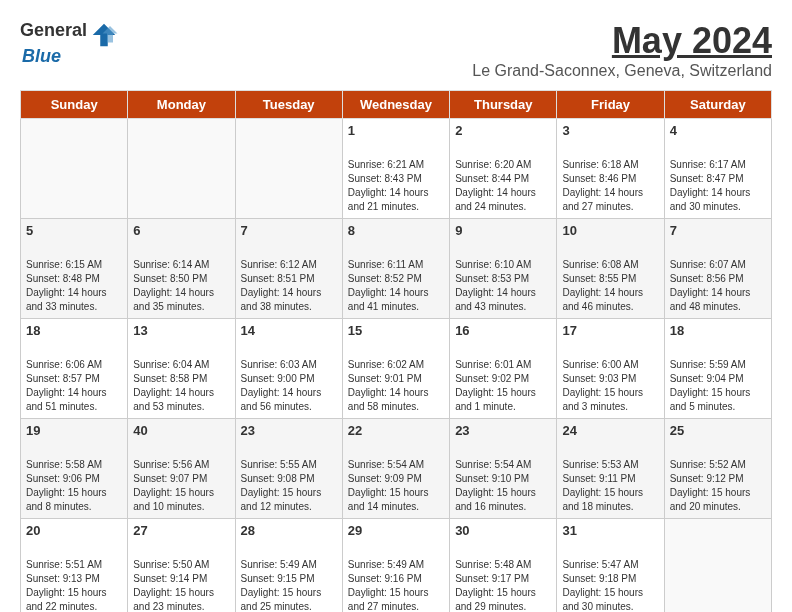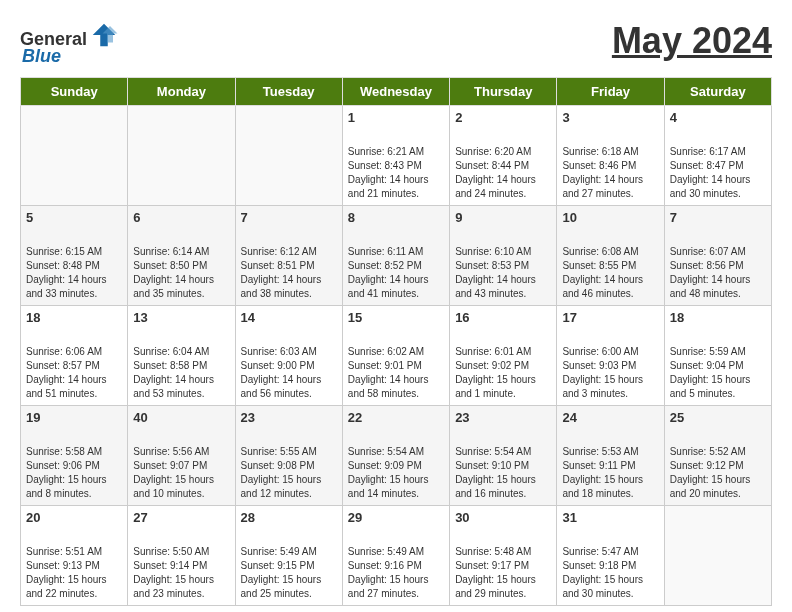--- a/index.html
+++ b/index.html
@@ -48,21 +48,21 @@
     .location-title {
       font-size: 16px;
       color: #555;
     }
     table {
       width: 100%;
       border-collapse: collapse;
       table-layout: fixed;
     }
     .day-header {
-      background: #4d7c0f;
+      background: #c2410c;
       color: #fff;
       text-align: center;
       padding: 6px 4px;
       font-size: 13px;
       font-weight: bold;
       border: 1px solid #ddd;
     }
     td {
       border: 1px solid #ccc;
       vertical-align: top;
@@ -89,32 +89,33 @@
     .empty-cell {
       background: #f9f9f9;
     }
   </style>
 </head>
 <body>
 
 <div class="header">
   <div class="logo">
     <div style="display:flex; flex-direction:column; align-items:flex-start;">
-      <div style="display:flex; align-items:flex-end;">
+      <div style="display:flex; align-items:flex-start;">
         <span class="logo-text-general">General</span>
         <svg class="logo-icon" viewBox="0 0 40 40">
           <polygon points="20,5 35,20 25,20 25,35 15,35 15,20 5,20" fill="#1a6aa8"></polygon>
           <polygon points="28,8 38,18 32,18 32,30 24,30 24,18 18,18" fill="#5599cc" opacity="0.6"></polygon>
         </svg>
       </div>
       <span class="logo-text-blue" style="margin-top:-4px; margin-left:2px;">Blue</span>
     </div>
   </div>
   <div class="title-section">
     <div class="month-title">May 2024</div>
+    <div class="location-title">Le Grand-Saconnex, Geneva, Switzerland</div>
   </div>
 </div>
 
 <table>
   <thead>
     <tr id="weekday-headers">
     <th class="day-header">Sunday</th>
         <th class="day-header">Monday</th>
         <th class="day-header">Tuesday</th>
         <th class="day-header">Wednesday</th>

